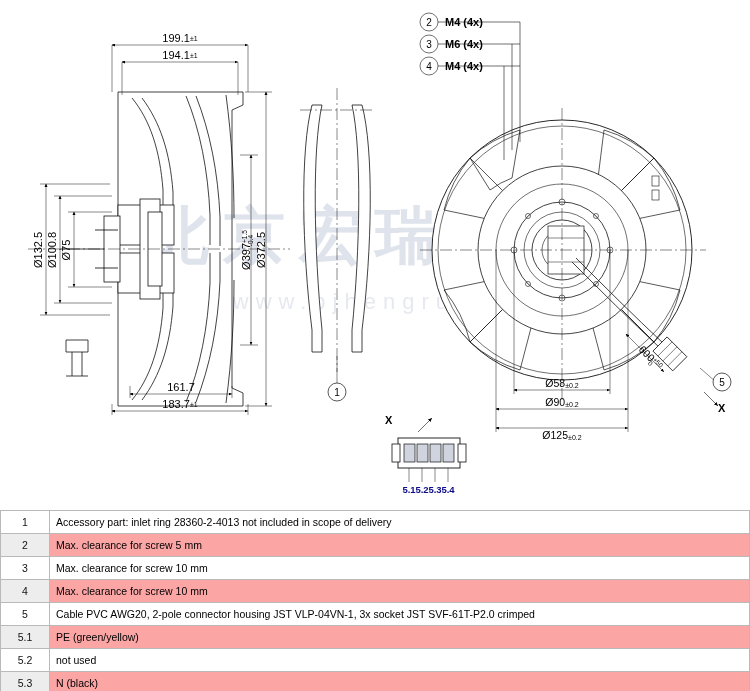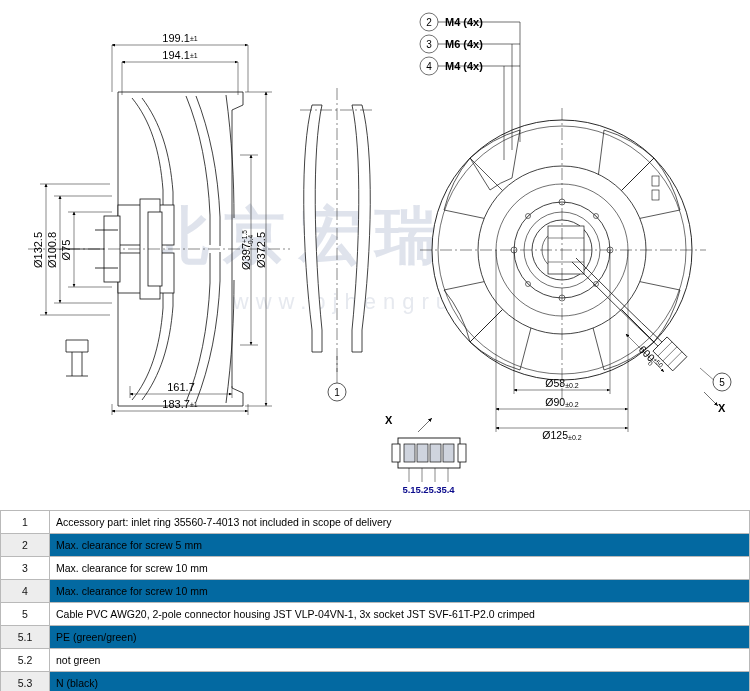--- a/index.html
+++ b/index.html
@@ -39,21 +39,21 @@
     border-collapse:collapse;
     font-size:10.5px;
   }
   .legend td{
     border:1px solid #b9b9b9;
     padding:4px 6px;
     vertical-align:middle;
     height:14px;
   }
   .legend td.num{width:36px;text-align:center;color:#111;}
-  .legend tr.alt td{background:#0369a1;}
+  .legend tr.alt td{background:#fca5a5;}
   .legend tr td{background:#ffffff;}
   .legend tr.alt td.num{background:#ededed;}
 </style>
 </head>
 <body>
 
 <div class="wm">
   <div class="cn">北京宏瑞恒电</div>
   <div class="url">www.bjhengrui.cn</div>
 </div>
@@ -297,45 +297,45 @@
     <text x="435" y="493" font-size="9.5" text-anchor="middle" fill="#0b0b8c" font-weight="bold">5.3</text>
     <text x="448" y="493" font-size="9.5" text-anchor="middle" fill="#0b0b8c" font-weight="bold">5.4</text>
   </g>
 </svg>
 </div>
 
 <table class="legend">
   <tbody>
     <tr>
       <td class="num">1</td>
-      <td>Accessory part: inlet ring 35560-7-4013 not included in scope of delivery</td>
+      <td>Accessory part: inlet ring 28360-2-4013 not included in scope of delivery</td>
     </tr>
     <tr class="alt">
       <td class="num">2</td>
       <td>Max. clearance for screw 5 mm</td>
     </tr>
     <tr>
       <td class="num">3</td>
       <td>Max. clearance for screw 10 mm</td>
     </tr>
     <tr class="alt">
       <td class="num">4</td>
       <td>Max. clearance for screw 10 mm</td>
     </tr>
     <tr>
       <td class="num">5</td>
       <td>Cable PVC AWG20, 2-pole connector housing JST VLP-04VN-1, 3x socket JST SVF-61T-P2.0 crimped</td>
     </tr>
     <tr class="alt">
       <td class="num">5.1</td>
-      <td>PE (green/green)</td>
+      <td>PE (green/yellow)</td>
     </tr>
     <tr>
       <td class="num">5.2</td>
-      <td>not green</td>
+      <td>not used</td>
     </tr>
     <tr class="alt">
       <td class="num">5.3</td>
       <td>N (black)</td>
     </tr>
 
   </tbody>
 </table>
 
 </body></html>

